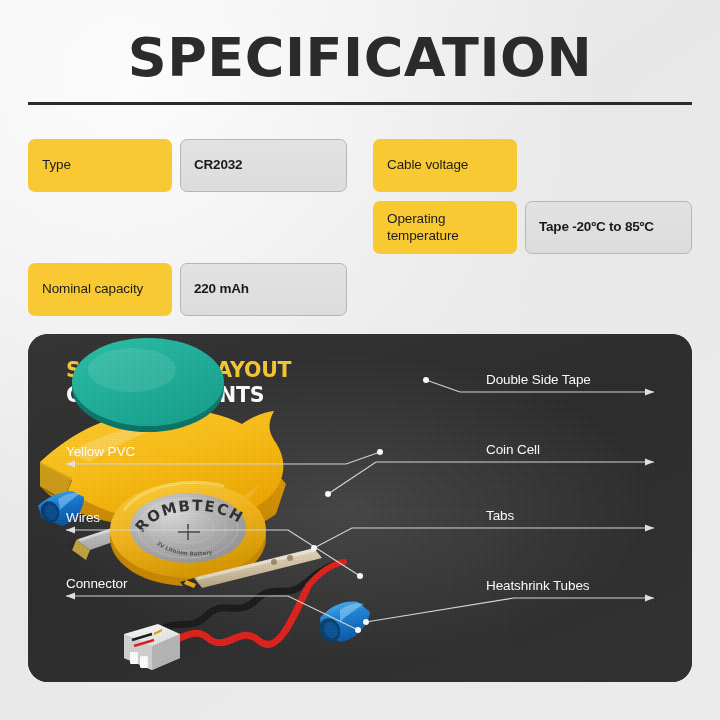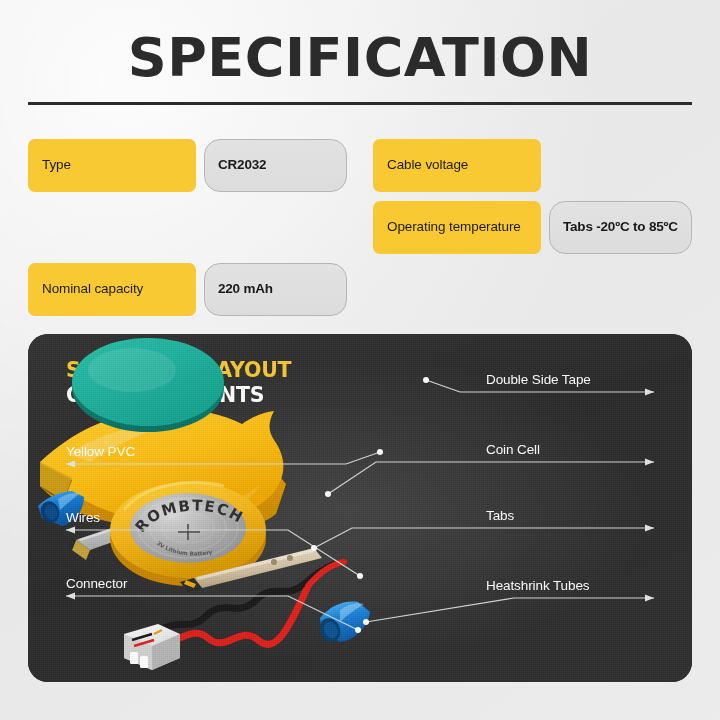--- a/index.html
+++ b/index.html
@@ -72,37 +72,37 @@
     display: flex;
     flex-direction: column;
     gap: 9px;
   }
   .spec-row {
     display: flex;
     gap: 8px;
     height: 53px;
   }
   .spec-label {
-    width: 168px;
+    width: 144px;
     background: #f8c933;
     border-radius: 7px;
     display: flex;
     align-items: center;
     padding: 0 14px;
     box-sizing: border-box;
     font-size: 13.5px;
     line-height: 16.5px;
     color: #1d1d1d;
     letter-spacing: -0.1px;
   }
   .spec-value {
     flex: 1;
     background: linear-gradient(180deg, #e2e2e2 0%, #dcdcdc 100%);
     border: 1px solid #b6b6b6;
-    border-radius: 16px;
+    border-radius: 7px;
     display: flex;
     align-items: center;
     padding: 0 13px;
     box-sizing: border-box;
     font-size: 13.5px;
     line-height: 16.5px;
     font-weight: bold;
     color: #1a1a1a;
     letter-spacing: -0.2px;
   }
@@ -199,21 +199,21 @@
       <div class="spec-value">220 mAh</div>
     </div>
   </div>
 
   <div class="spec-col">
     <div class="spec-row">
       <div class="spec-label">Cable voltage</div>
     </div>
     <div class="spec-row">
       <div class="spec-label">Operating temperature</div>
-      <div class="spec-value">Tabs -20ºC to 85ºC</div>
+      <div class="spec-value">Tape -20ºC to 85ºC</div>
     </div>
   </div>
 
 </div>
 
 <div class="schematic">
   <div class="sch-inner">
 
     <div class="sch-heading">
       <span class="l1">SCHEMATIC LAYOUT</span>

